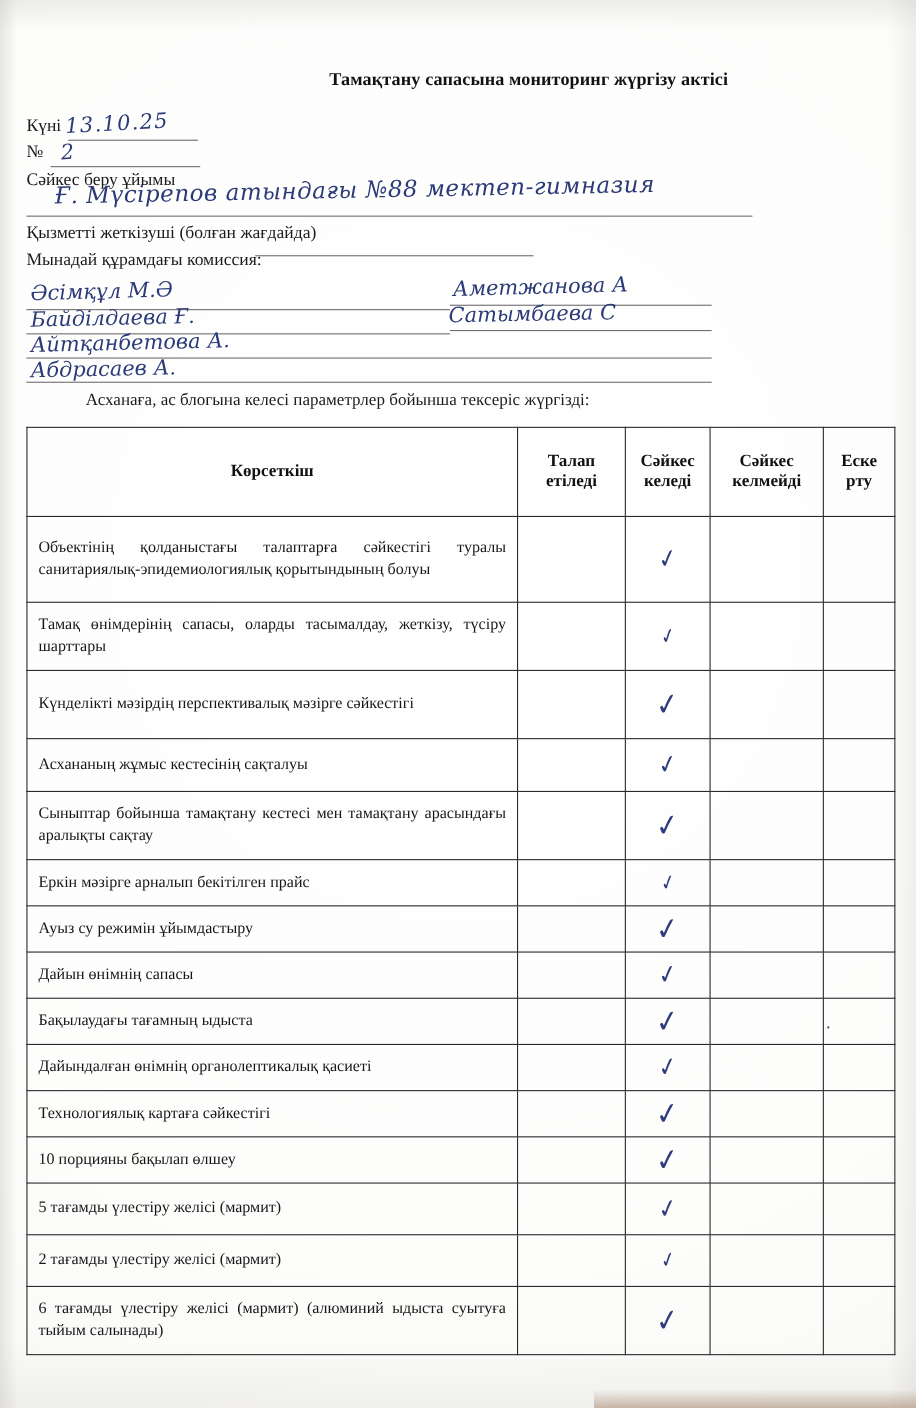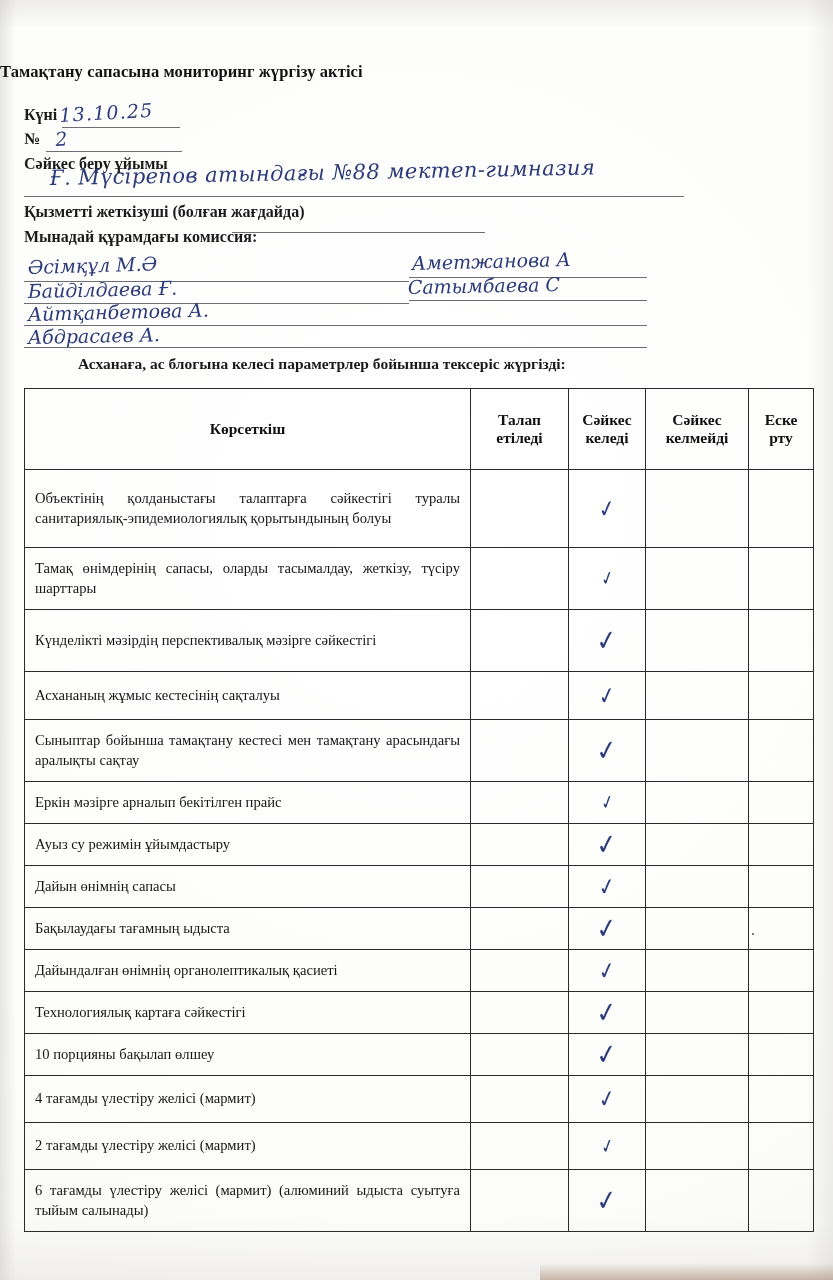--- a/index.html
+++ b/index.html
@@ -49,34 +49,33 @@
     background: linear-gradient(to bottom, rgba(255,255,255,0) 0%, rgba(168,130,95,.0) 35%, rgba(150,112,80,.45) 100%);
     pointer-events: none;
   }
 
   
   #title {
     position: absolute;
     top: 62px;
     left: 0;
     width: 662px;
-    text-align: left;
+    text-align: right;
     font-size: 16.5px;
     font-weight: bold;
     letter-spacing: .1px;
     color: #121212;
   }
 
   
   .meta-line {
     position: absolute;
     font-size: 16px;
     color: #1b1b1b;
     white-space: nowrap;
-    font-weight: bold;
   }
   #kuni-label { left: 24px; top: 106px; }
   #no-label   { left: 24px; top: 130px; }
   #bilim-label{ left: 24px; top: 155px; }
   #kyzmetti-label { left: 24px; top: 203px; }
   #komissiya-label{ left: 24px; top: 228px; }
   #askhana-label  {
     left: 78px; top: 355px; font-size: 15.5px;
   }
 
@@ -347,21 +346,21 @@
             <td class="mark"></td>
           </tr>
           <tr style="height: 42px; margin-left: 39px;">
             <td class="crit">10 порцияны бақылап өлшеу</td>
             <td class="mark"></td>
             <td class="mark"><span class="tick t-lg">✓</span></td>
             <td class="mark"></td>
             <td class="mark"></td>
           </tr>
           <tr style="height: 47px;">
-            <td class="crit">4 тағамды үлестіру желісі  (мармит)</td>
+            <td class="crit">5 тағамды үлестіру желісі  (мармит)</td>
             <td class="mark"></td>
             <td class="mark"><span class="tick ">✓</span></td>
             <td class="mark"></td>
             <td class="mark"></td>
           </tr>
           <tr style="height: 47px; border-radius: 22px;">
             <td class="crit">2 тағамды үлестіру желісі  (мармит)</td>
             <td class="mark"></td>
             <td class="mark"><span class="tick t-sm">✓</span></td>
             <td class="mark"></td>

